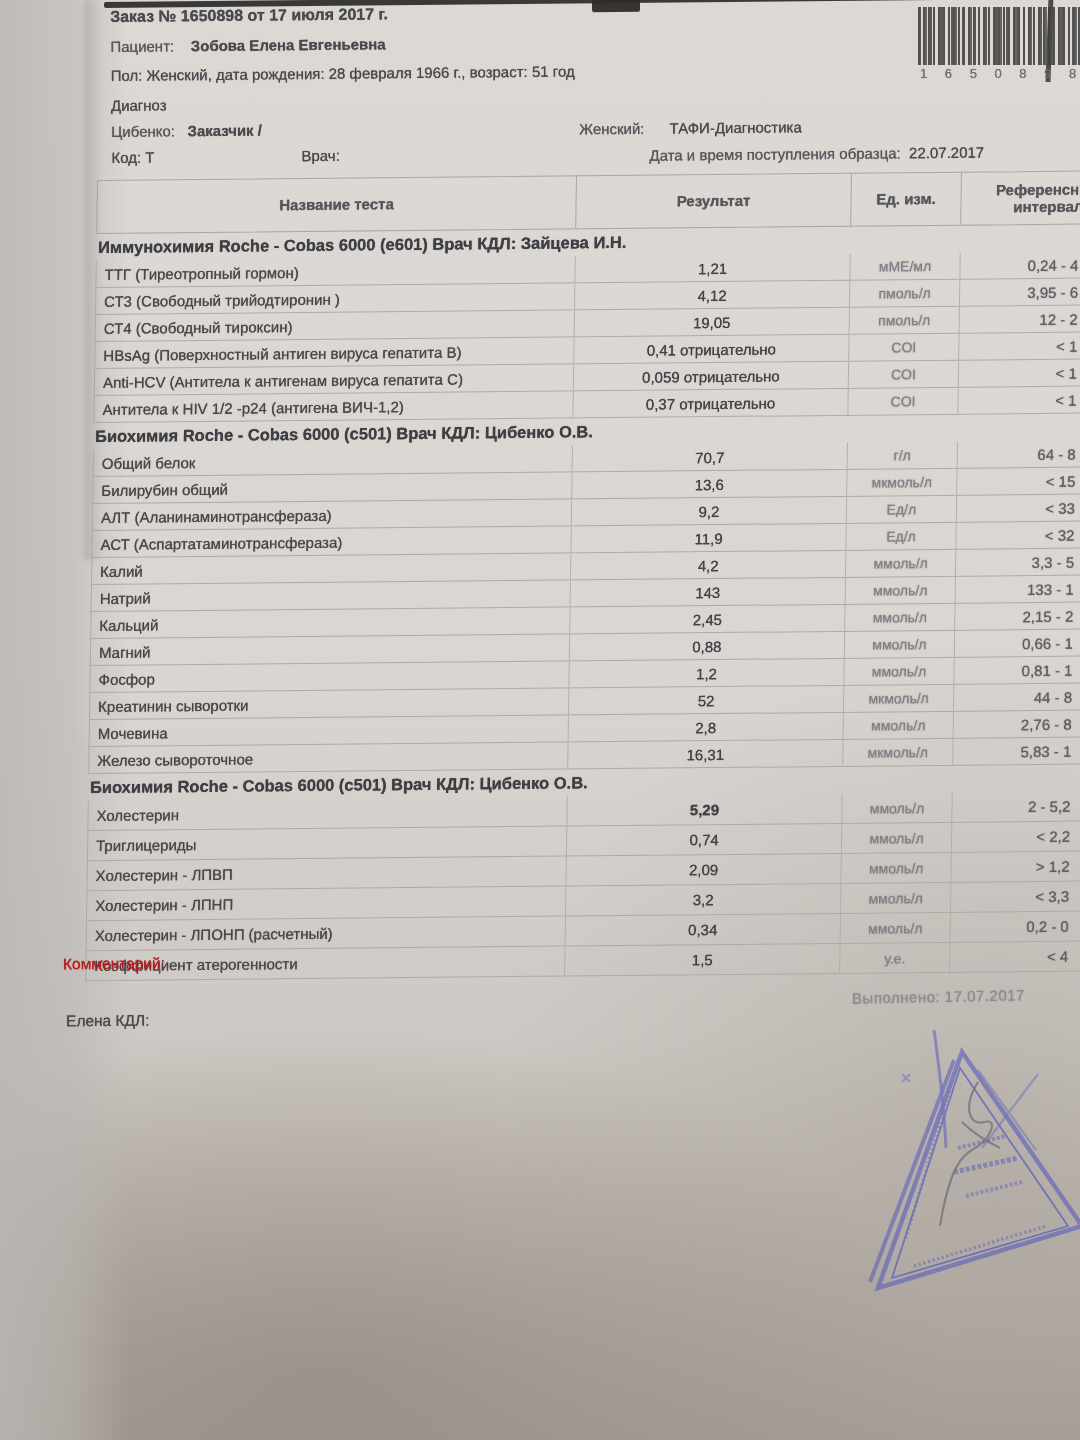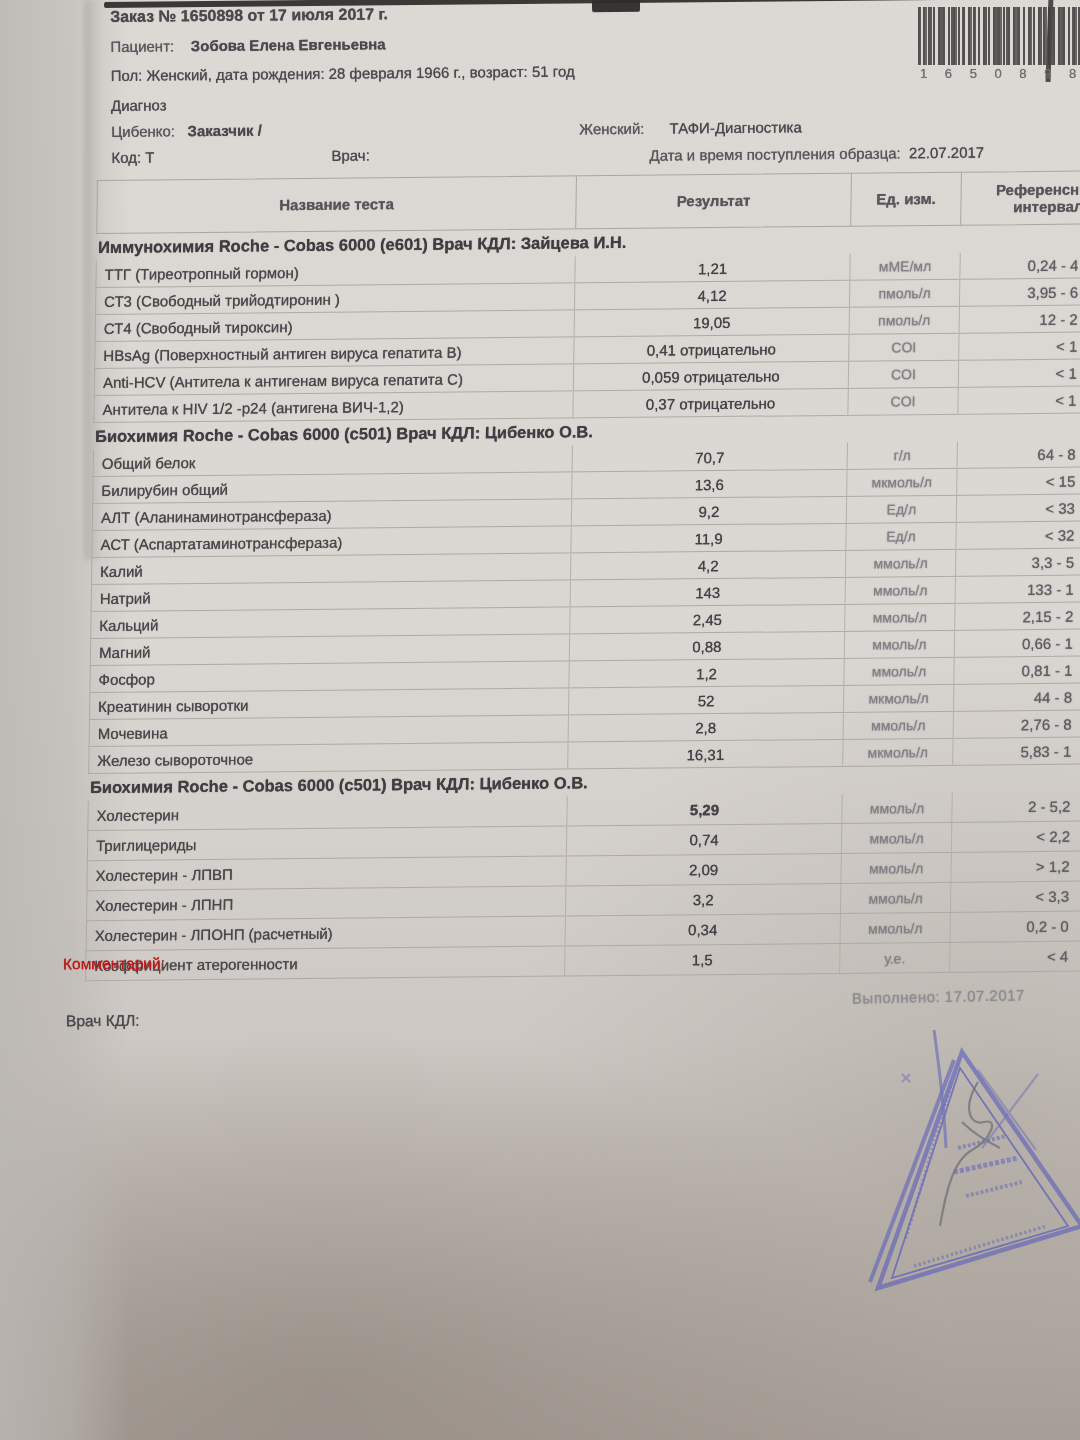--- a/index.html
+++ b/index.html
@@ -82,21 +82,21 @@
     <span class="lbl">Пациент:</span>&nbsp;&nbsp;&nbsp;
     <span class="b">Зобова Елена Евгеньевна</span>
   </div>
   <div class="ln blur1" style="left:0;top:59px;">Пол: Женский,  дата рождения:  28 февраля 1966 г.,  возраст: 51 год</div>
   <div class="ln blur1" style="left:0;top:89px;text-align:right;">Диагноз</div>
   <div class="ln blur1" style="left:0;top:115px;">
     <span class="lbl">Цибенко:</span>&nbsp;&nbsp;
     <span class="b">Заказчик /</span>
   </div>
   <div class="ln blur1" style="left:0;top:141px;">Код: Т</div>
-  <div class="ln blur1" style="left:190px;top:141px;margin-left:30px;">Врач:</div>
+  <div class="ln blur1" style="left:190px;top:141px;">Врач:</div>
   <div class="ln blur1" style="left:468px;top:117px;">
     <span class="lbl">Женский:</span>&nbsp;&nbsp;&nbsp;&nbsp;&nbsp;
     <span>ТАФИ-Диагностика</span>
   </div>
   <div class="ln blur1" style="left:538px;top:144px;">
     <span class="lbl">Дата и время поступления образца:</span>&nbsp;
     <span>22.07.2017</span>
   </div>
 </div>
 
@@ -258,21 +258,21 @@
           <div class="cell c-name blur1">Коэффициент атерогенности</div>
           <div class="cell c-res blur1">1,5</div>
           <div class="cell c-unit blur1">у.е.</div>
           <div class="cell c-ref blur1">&lt; 4</div>
         </div>
       </div>
     </div>
 </div>
 
 <div class="comment blur1">Комментарий:</div>
-<div class="kdl blur1">Врач КДЛ:</div>
+<div class="kdl blur1">Елена КДЛ:</div>
 <div class="performed">Выполнено:  17.07.2017</div>
 
 <svg class="stamp" width="240" height="300" viewBox="0 0 240 300">
   <g stroke="#5a5ebc" fill="none" opacity="0.72">
     <polygon points="112,22 232,196 28,258" stroke-width="4.5" opacity="0.85"></polygon>
     <polygon points="110,38 218,196 42,248" stroke-width="1.8"></polygon>
     <path d="M104,30 L20,252" stroke-width="4" opacity="0.8"></path>
 
     <path d="M102,52 L56,208" stroke-width="3.2" stroke-dasharray="2 2.6" opacity="0.6"></path>
     <path d="M64,236 L196,196" stroke-width="3.4" stroke-dasharray="2.4 2.4" opacity="0.62"></path>

